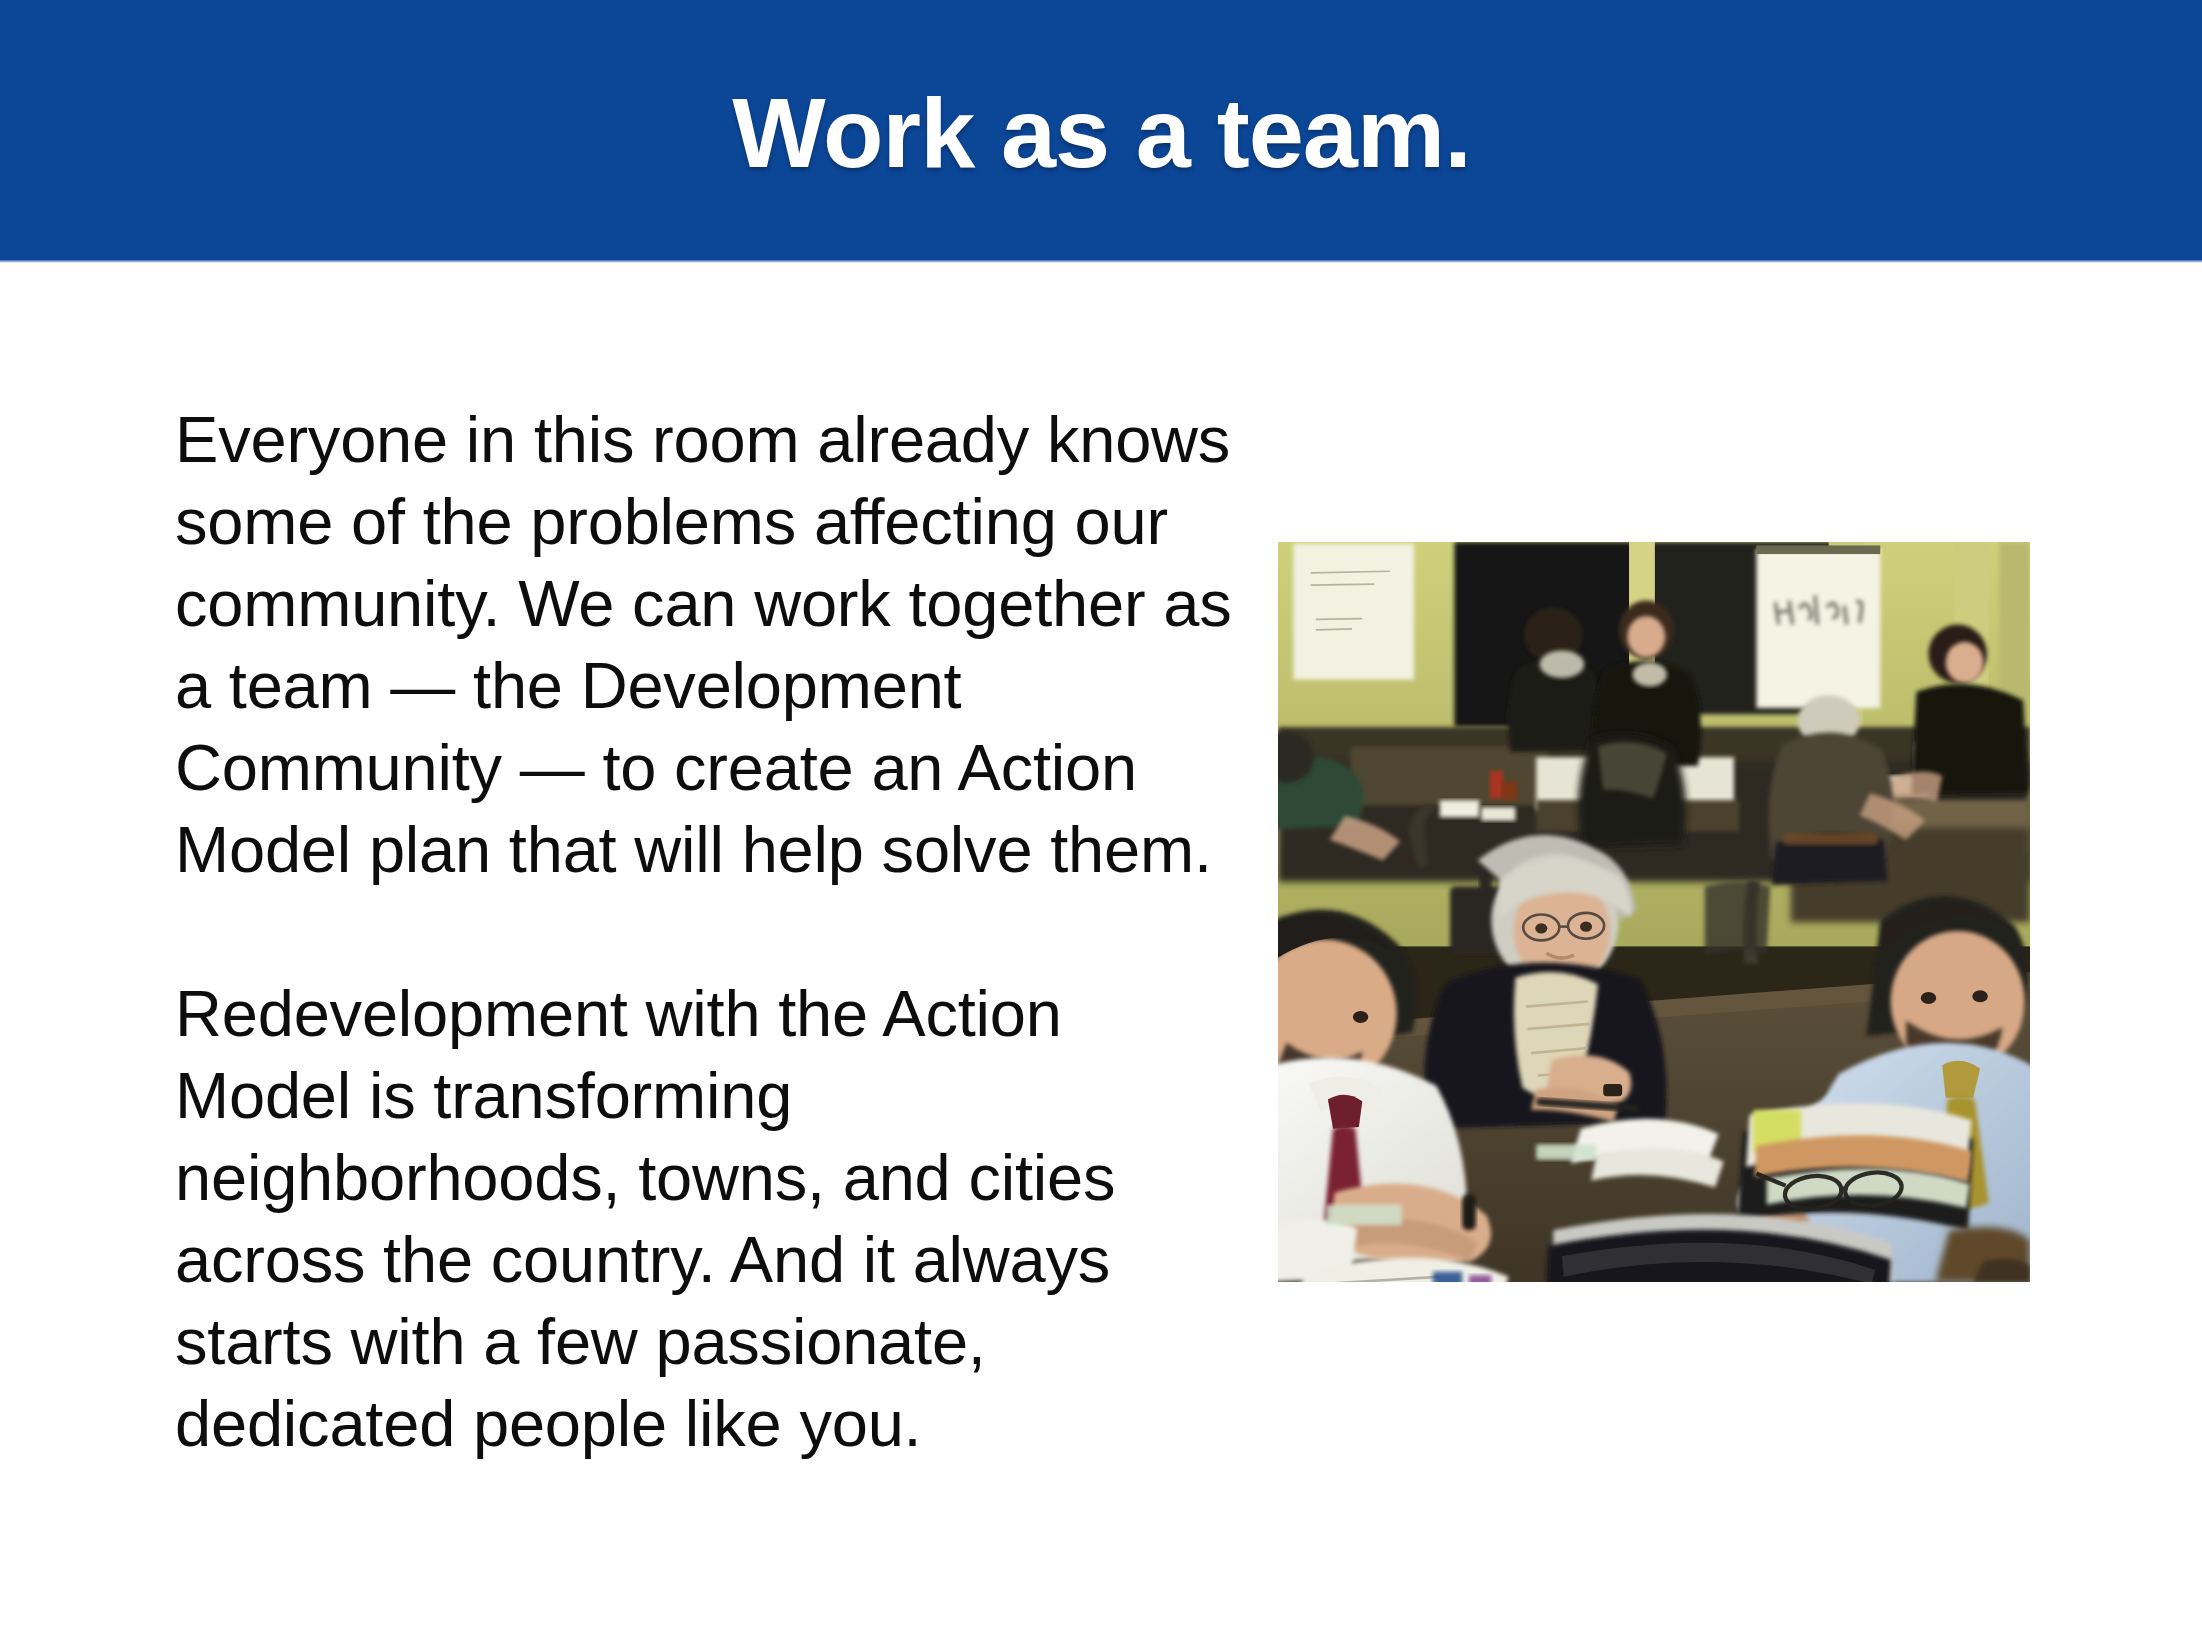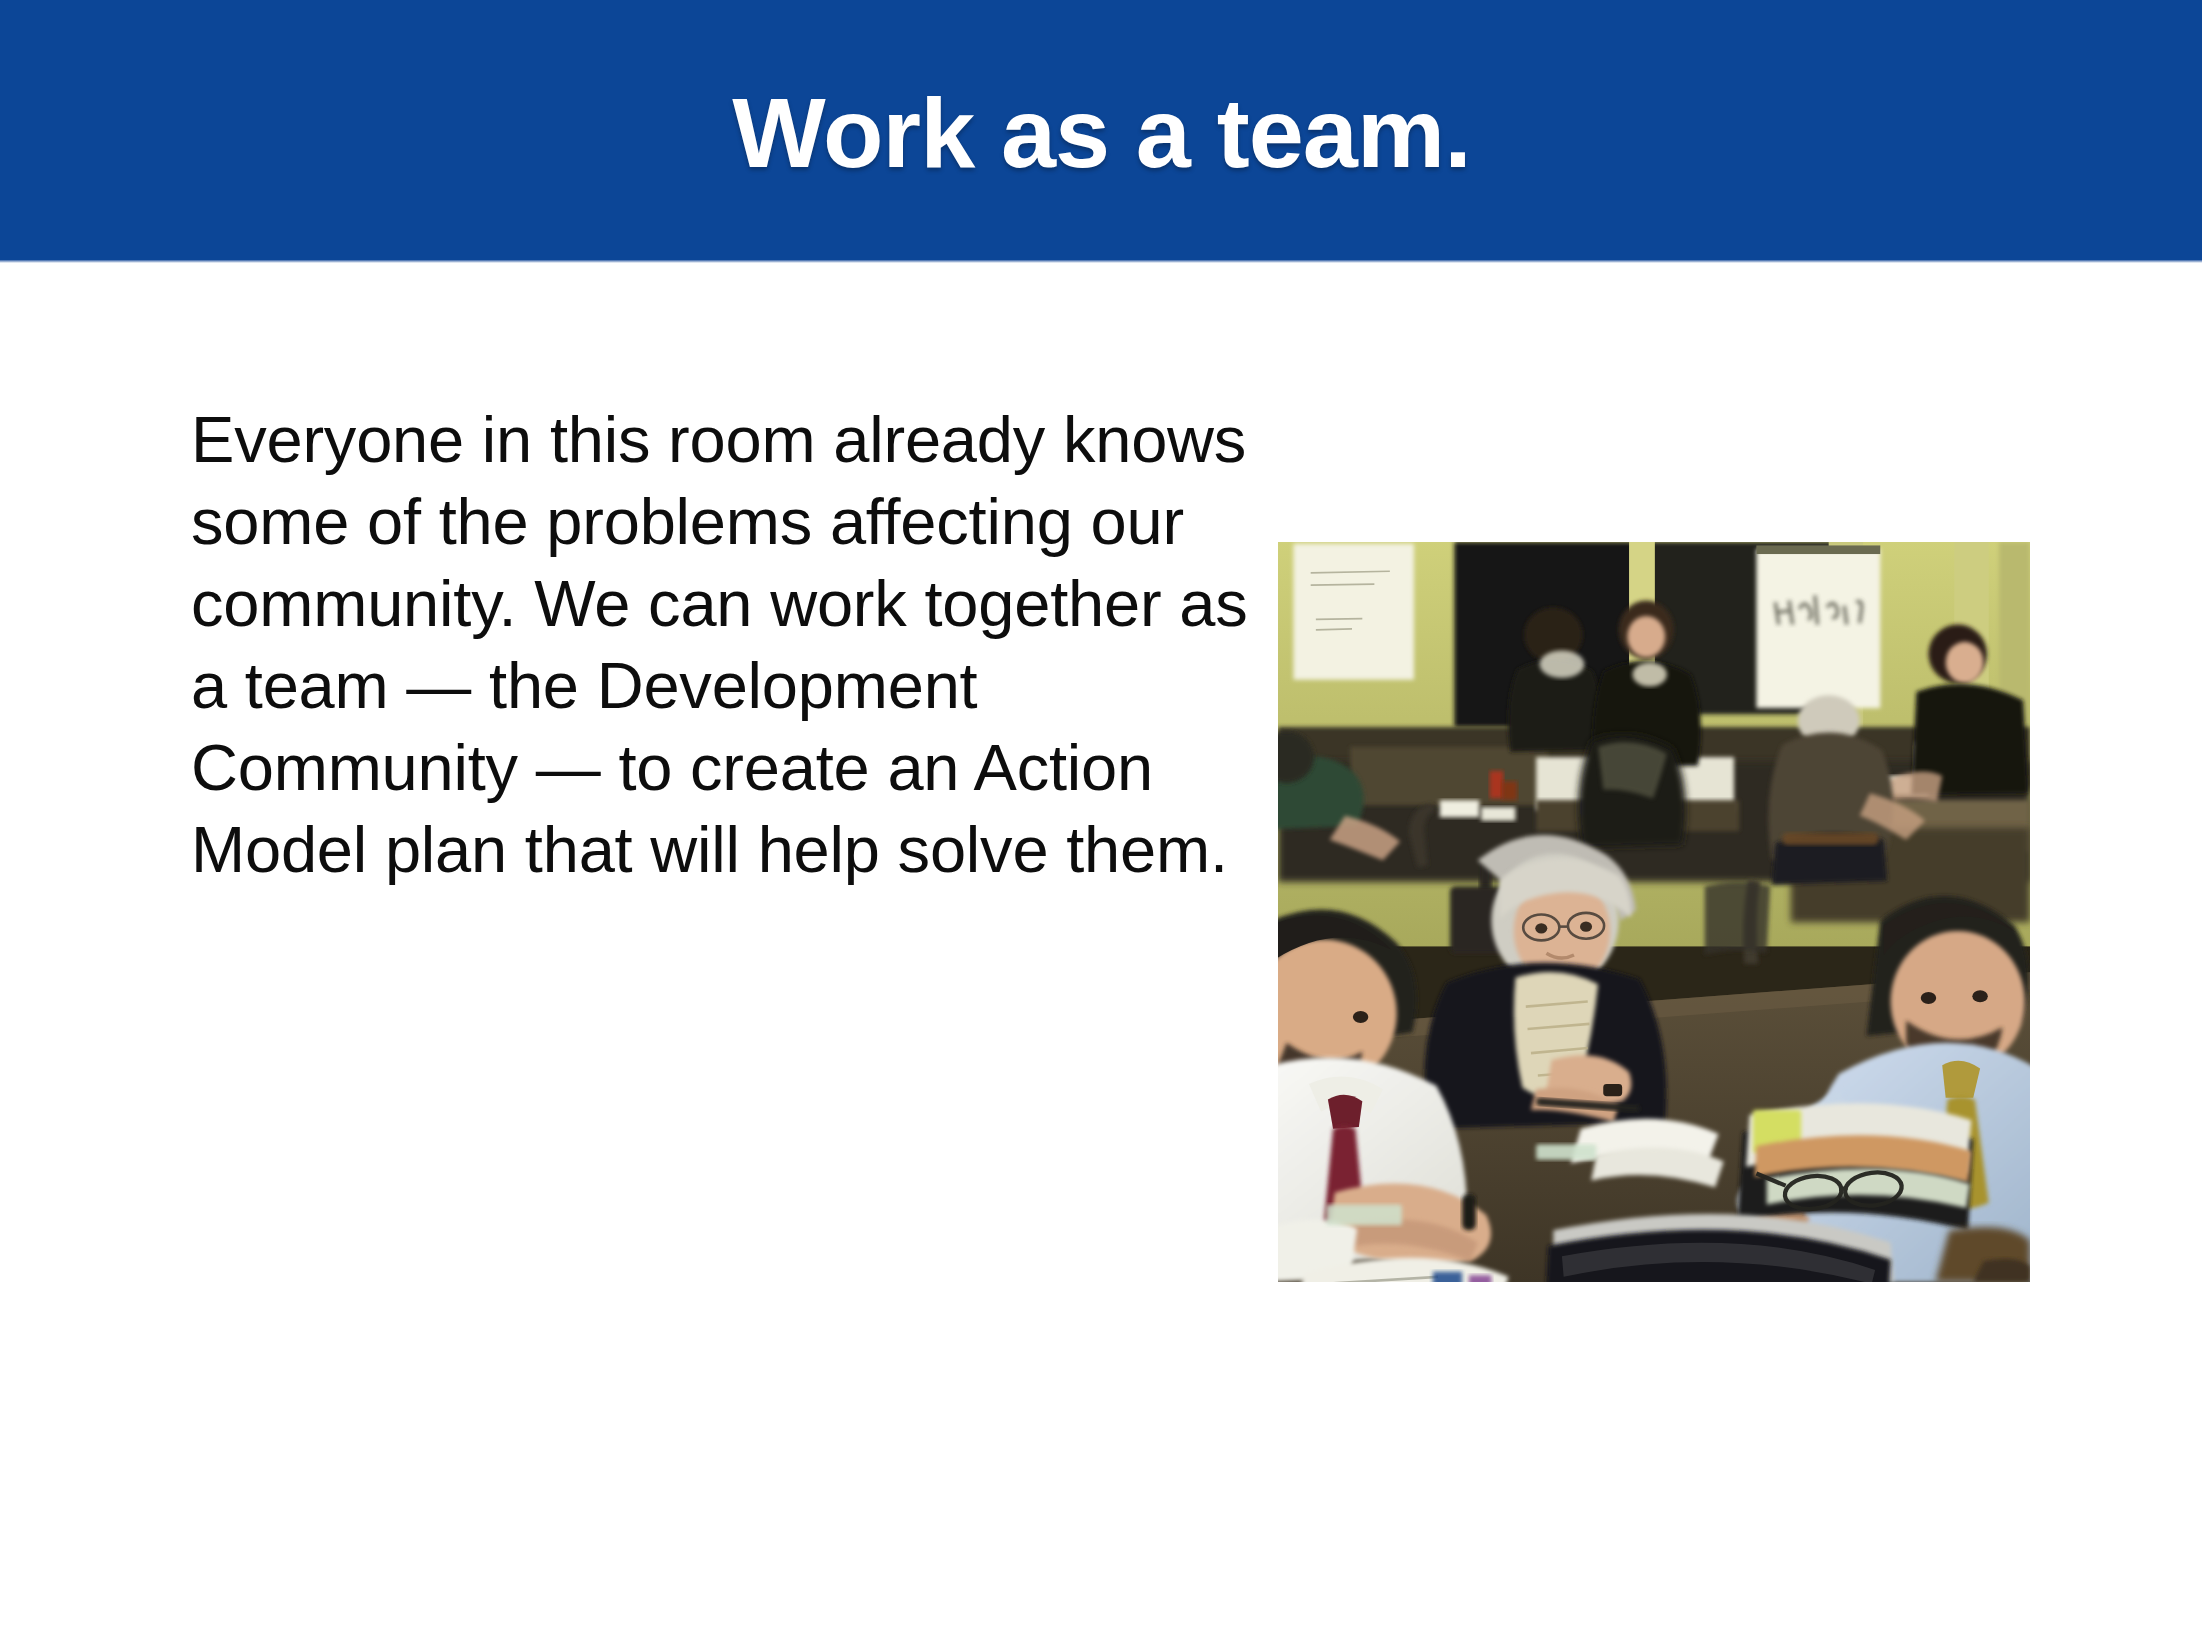--- a/index.html
+++ b/index.html
@@ -43,21 +43,20 @@
   #slide-body {
     position:absolute;
     left:0; top:260px;
     width:2203px; height:1392px;
   }
 
   #text-column {
     position:absolute;
     left:175px; top:139px;
     width:1058px;
-    margin-left:16px;
   }
   .body-paragraph {
     font-size:65px;
     line-height:82px;
     color:#0d0d0d;
     font-weight:400;
     letter-spacing:-0.2px;
   }
   #paragraph-2 { margin-top:82px; }
 
@@ -76,20 +75,21 @@
 
 <div id="header-band">
   <h1 id="slide-title">Work as a team.</h1>
 </div>
 <div id="header-underline"></div>
 
 <div id="slide-body">
 
   <div id="text-column">
     <p class="body-paragraph" id="paragraph-1">Everyone in this room already knows some of the problems affecting our community. We can work together as a team — the Development Community — to create an Action Model plan that will help solve them.</p>
+    <p class="body-paragraph" id="paragraph-2">Redevelopment with the Action Model is transforming neighborhoods, towns, and cities across the country. And it always starts with a few passionate, dedicated people like you.</p>
   </div>
 
   <div id="meeting-photo">
     <svg viewBox="0 0 874 860" preserveAspectRatio="none" aria-hidden="true">
       <defs>
         <linearGradient id="wallGrad" x1="0" y1="0" x2="0" y2="1">
           <stop offset="0%" stop-color="#cfd07a"></stop>
           <stop offset="100%" stop-color="#a8a95c"></stop>
         </linearGradient>
         <linearGradient id="tableGrad" x1="0" y1="0" x2="0" y2="1">

